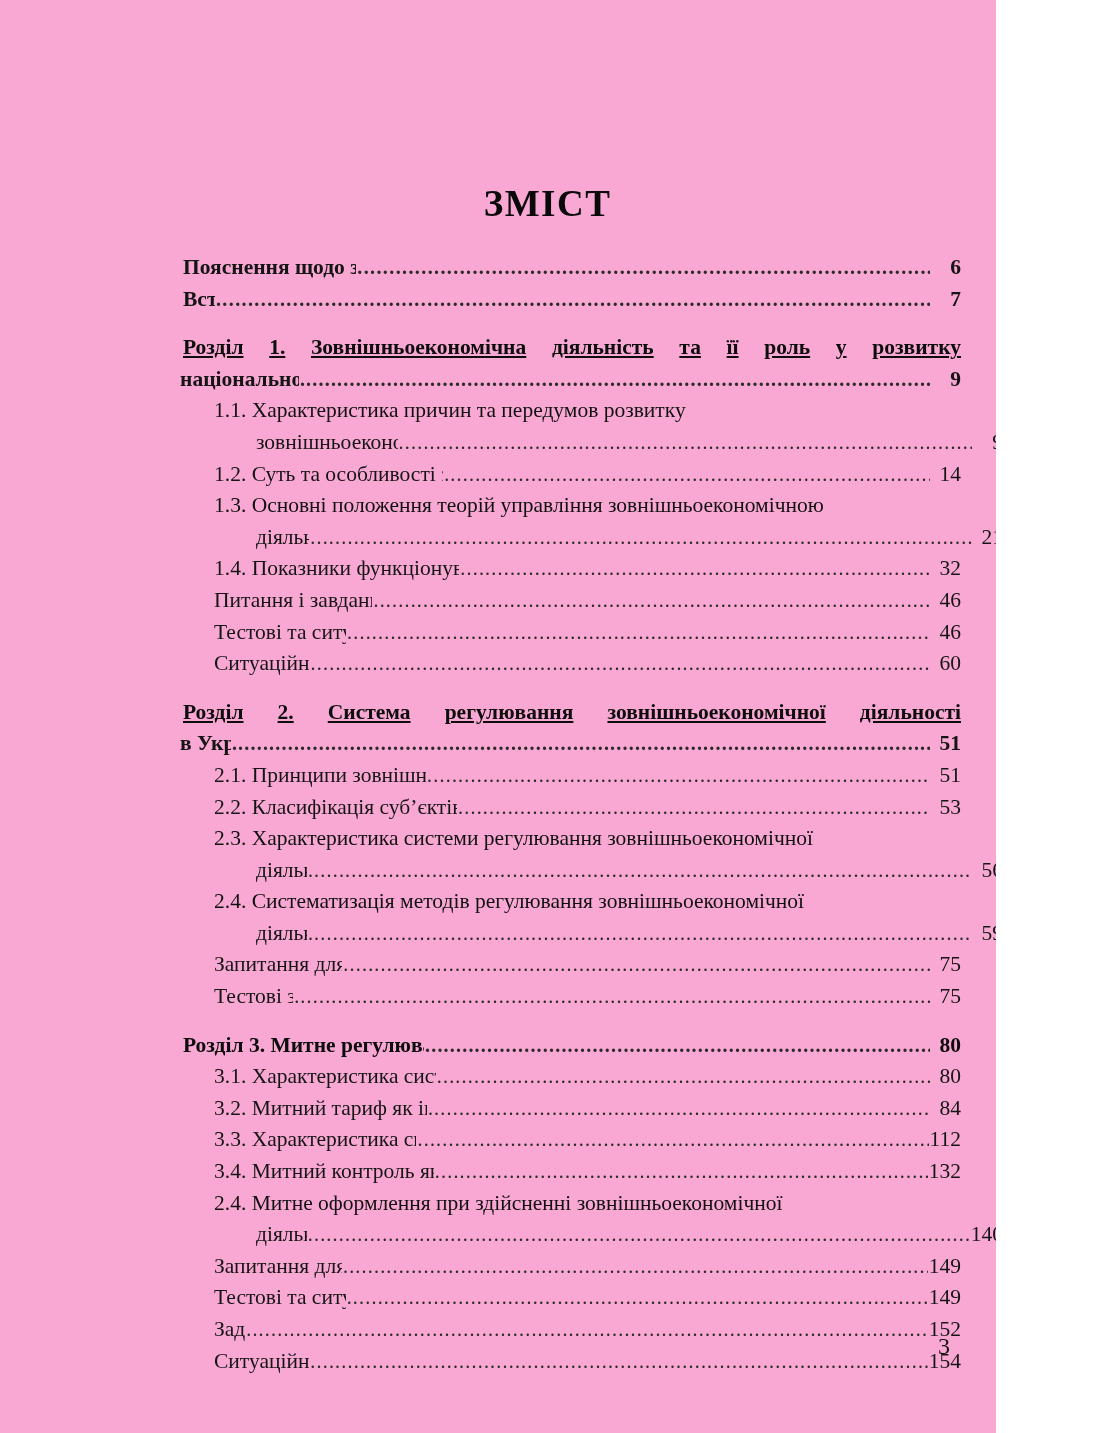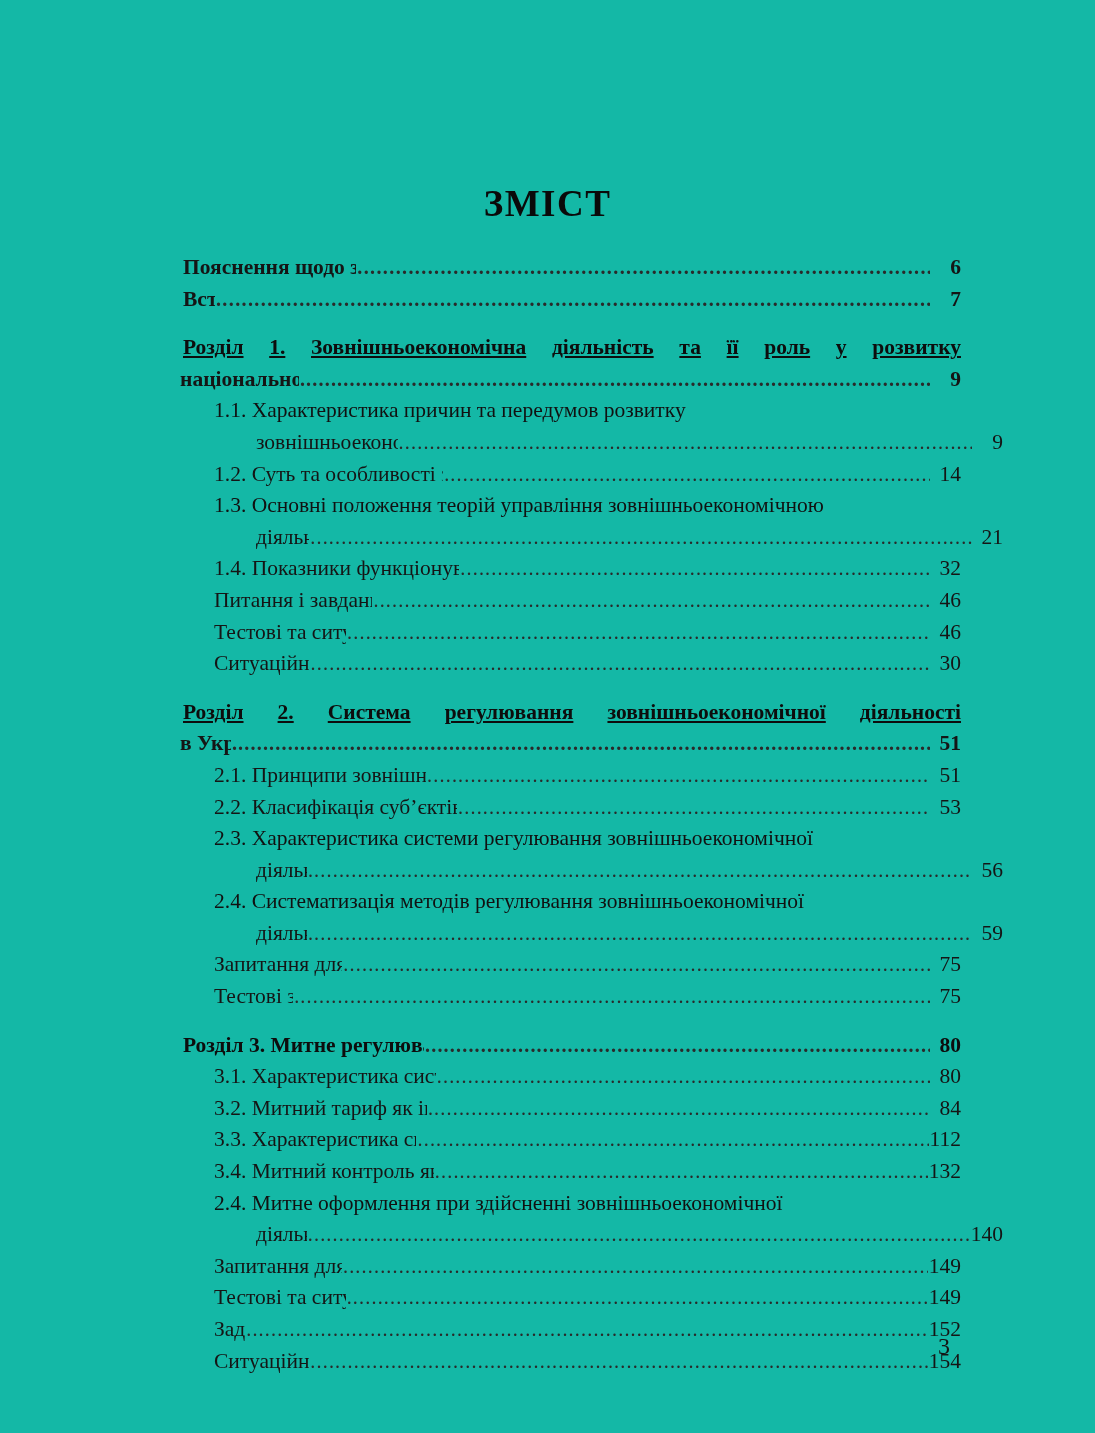--- a/index.html
+++ b/index.html
@@ -3,23 +3,23 @@
 <meta charset="utf-8">
 <title>ЗМІСТ</title>
 <style>
   html, body {
     margin: 0;
     padding: 0;
     background: #ffffff;
   }
   .page {
     position: relative;
-    width: 1095px;
+    width: 996px;
     height: 1433px;
-    background: #14b8a6;
+    background: #f9a8d4;
     font-family: "Liberation Serif", "DejaVu Serif", serif;
     color: #111111;
     overflow: hidden;
     box-sizing: border-box;
   }
 
   .toc-title {
     position: absolute;
     top: 182px;
     left: 0;
@@ -200,21 +200,21 @@
           <span class="pg">46</span>
         </div>
         <div class="toc-line">
           <span class="lbl">Тестові та ситуаційні завдання</span>
           <span class="leader">........................................................................................................................................................................................................</span>
           <span class="pg">46</span>
         </div>
         <div class="toc-line">
           <span class="lbl">Ситуаційне завдання</span>
           <span class="leader">........................................................................................................................................................................................................</span>
-          <span class="pg">30</span>
+          <span class="pg">60</span>
         </div>
       </div>
     </div>
 
     <div class="gap-block"></div>
 
     <div class="chapter-block">
       <div class="chapter-head">
         <div class="just-line spread">
           <span>Розділ</span>

